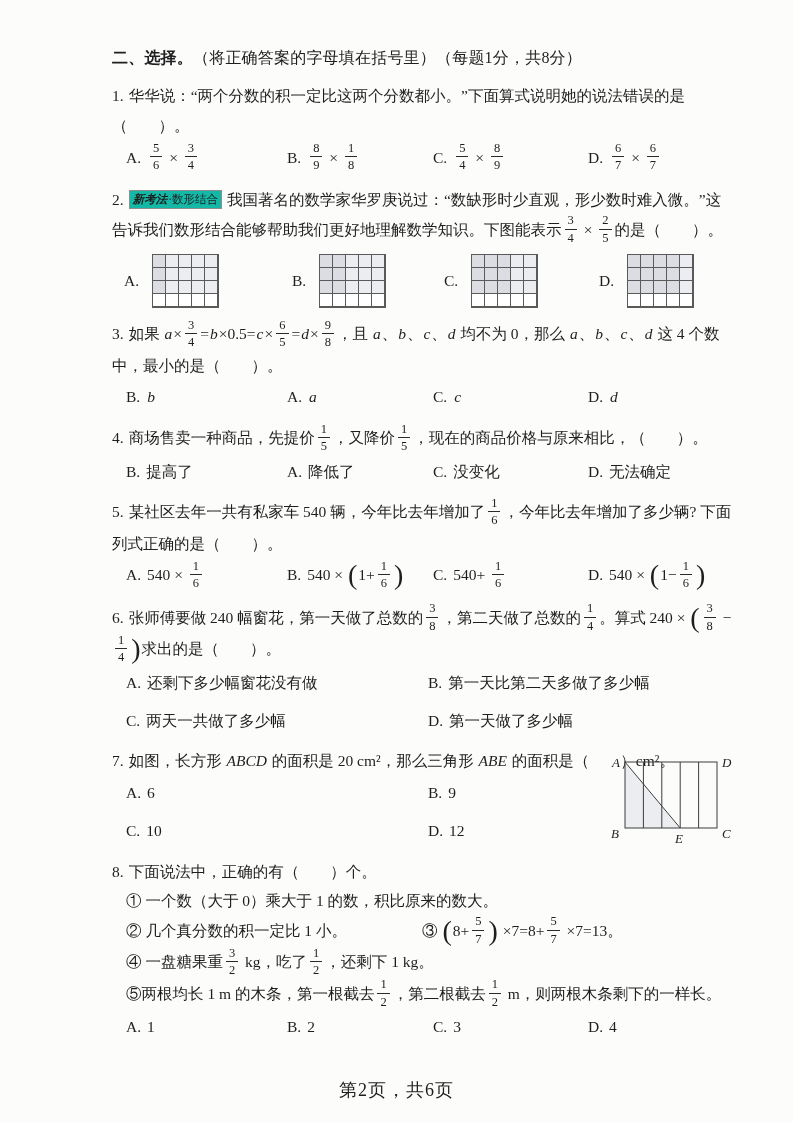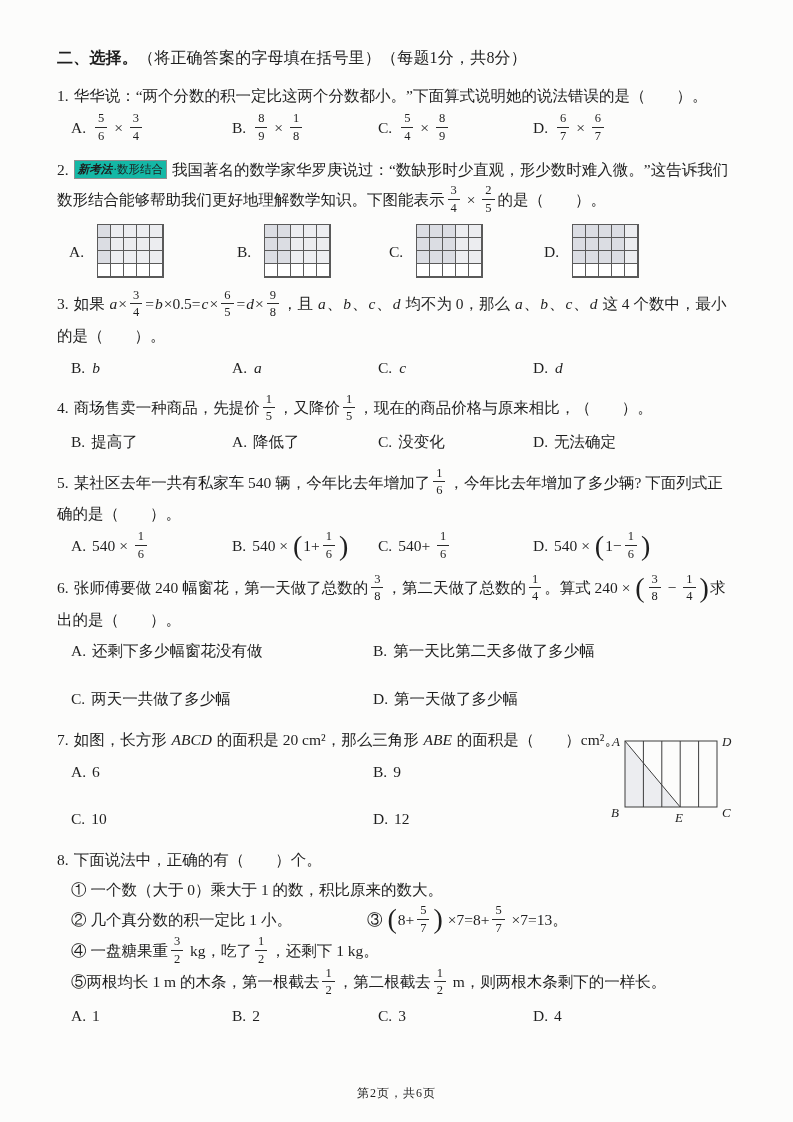--- a/index.html
+++ b/index.html
@@ -8,41 +8,41 @@
     --shade-dark:#dbdde3;
     --grid-line:#5a5a5a;
   }
   *{box-sizing:border-box}
   html,body{margin:0;padding:0}
   body{
     width:793px;height:1122px;background:#fcfcfb;color:var(--ink);
     font-family:"Liberation Serif","DejaVu Serif",serif;
     overflow:hidden;
   }
-  .page{position:relative;width:793px;height:1122px;padding:46px 58px 0 57px}
+  .page{position:relative;width:793px;height:1122px;padding:46px 58px 0 112px}
   .section-header{font-size:16px;line-height:1.5;margin-bottom:8px;letter-spacing:.2px}
   .section-title{font-weight:bold}
   .question{margin-top:11px;font-size:15.5px;line-height:1.92}
   .qnum{margin-right:5px}
   .run{white-space:pre-wrap}
   .vars{font-family:"Liberation Serif",serif;margin:0 1px}
   
   .frac{display:inline-flex;flex-direction:column;align-items:center;vertical-align:middle;
         line-height:1;margin:0 3px;position:relative;top:-2px}
   .frac .fn{font-size:12.5px;padding:0 3px 2px}
   .frac .fd{font-size:12.5px;padding:2px 3px 0;border-top:1.2px solid #2a2a2a}
   .bp{font-size:28px;font-weight:400;vertical-align:middle;line-height:.9;position:relative;top:-2px;margin:0 1px}
   
   .badge{display:inline-block;border:1px solid #8f8f8f;background:#14b8a6;font-size:11.5px;
          line-height:1.45;padding:0 3px;margin-right:5px;vertical-align:2px}
   .badge-b{font-weight:bold;font-style:italic;margin-right:1px}
   
   .options{display:grid;margin-left:14px;margin-top:2px}
   .cols4{grid-template-columns:161px 146px 155px 1fr}
-  .cols2{grid-template-columns:302px 1fr;row-gap:18px}
+  .cols2{grid-template-columns:302px 1fr;row-gap:8px}
   .option{white-space:nowrap}
   .olabel{margin-right:6px}
   
   .grid-row{display:grid;grid-template-columns:168px 152px 155px 1fr;margin-left:12px;margin-top:8px}
   .grid-opt{display:flex;align-items:center;gap:7px}
   .mini-grid{display:inline-grid;border:1.4px solid var(--grid-line);background:#fff}
   .gcell{width:13px;height:13px;border-right:1px solid var(--grid-line);border-bottom:1px solid var(--grid-line)}
   .gcell.lt{background:var(--shade-light)}
   .gcell.dk{background:var(--shade-dark)}
   
@@ -51,21 +51,21 @@
   .fig{width:132px;height:100px;margin:-26px 0 -20px auto;flex:0 0 auto}
   .fig-line{stroke:#3d3d3d;stroke-width:1;fill:none}
   .fig-shade{fill:var(--shade-light);stroke:none}
   .fig-label{font-family:"Liberation Serif",serif;font-style:italic;font-size:13px;fill:#222}
   
   .statements{margin-left:14px}
   .st-row{display:grid;grid-template-columns:1fr}
   .st-row.two{grid-template-columns:296px 1fr}
   .stmt{white-space:normal}
   
-  .footer{position:absolute;left:0;right:0;bottom:20px;text-align:center;font-size:12px;letter-spacing:1px}
+  .footer{position:absolute;left:0;right:0;bottom:20px;text-align:center;font-size:18px;letter-spacing:1px}
 </style>
 </head>
 <body>
 
 <div class="page">
   <div class="section-header">
     <span class="section-title">二、选择。</span><span class="section-subtitle">（将正确答案的字母填在括号里）（每题1分，共8分）</span>
   </div>
 
   <div id="questions">

